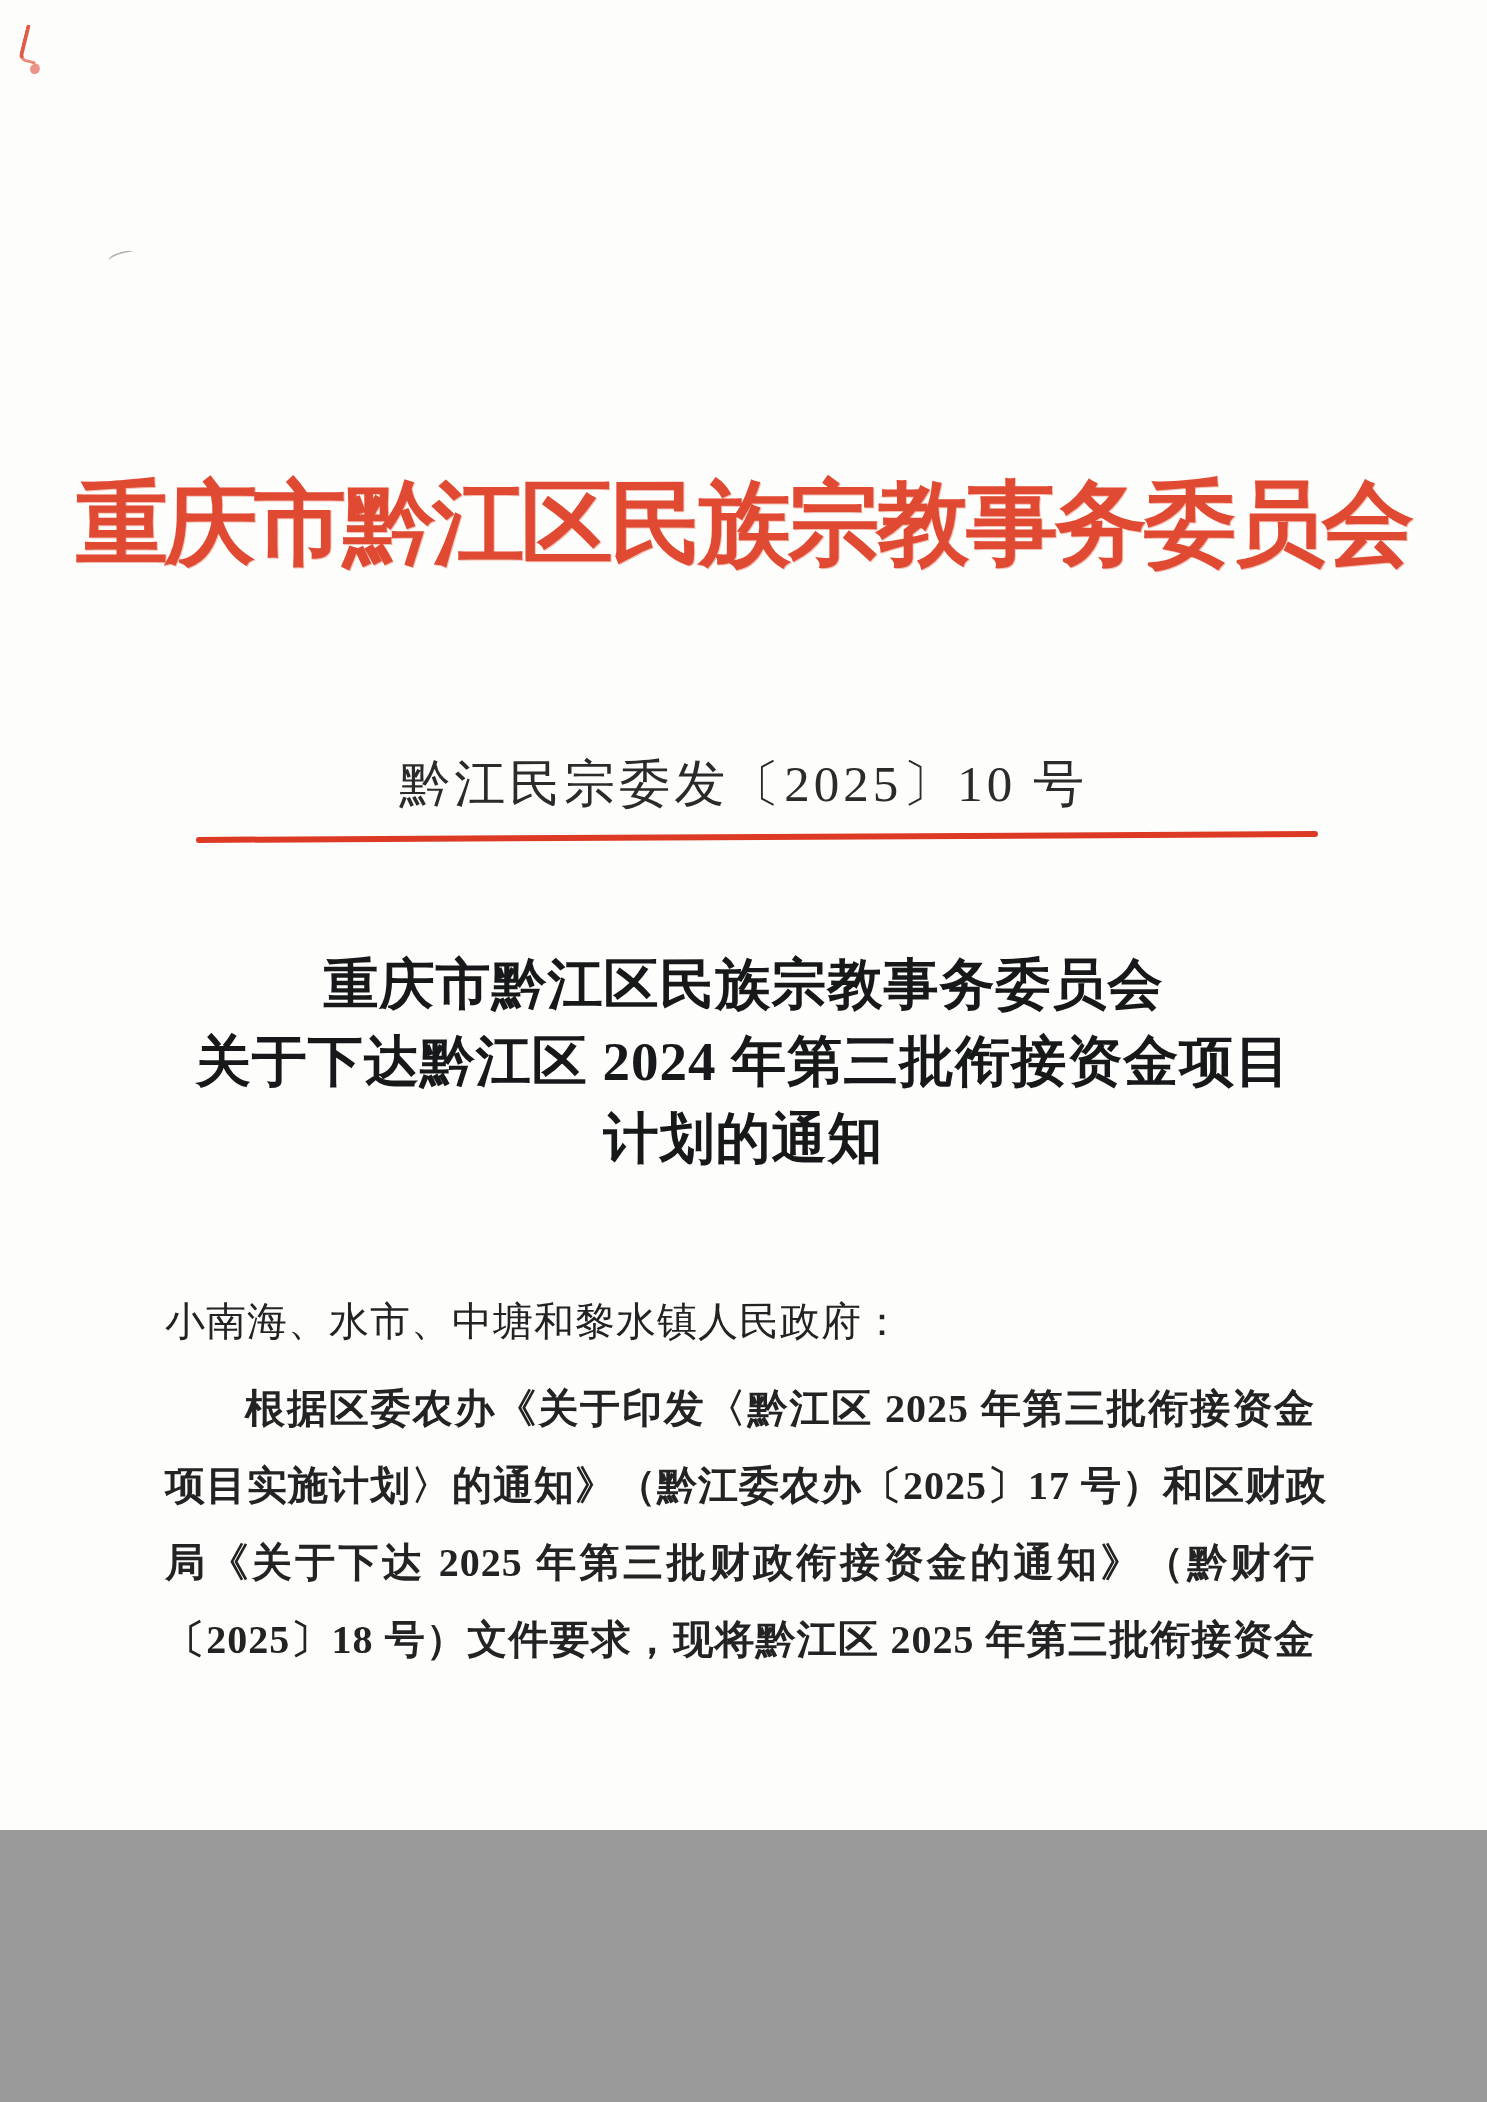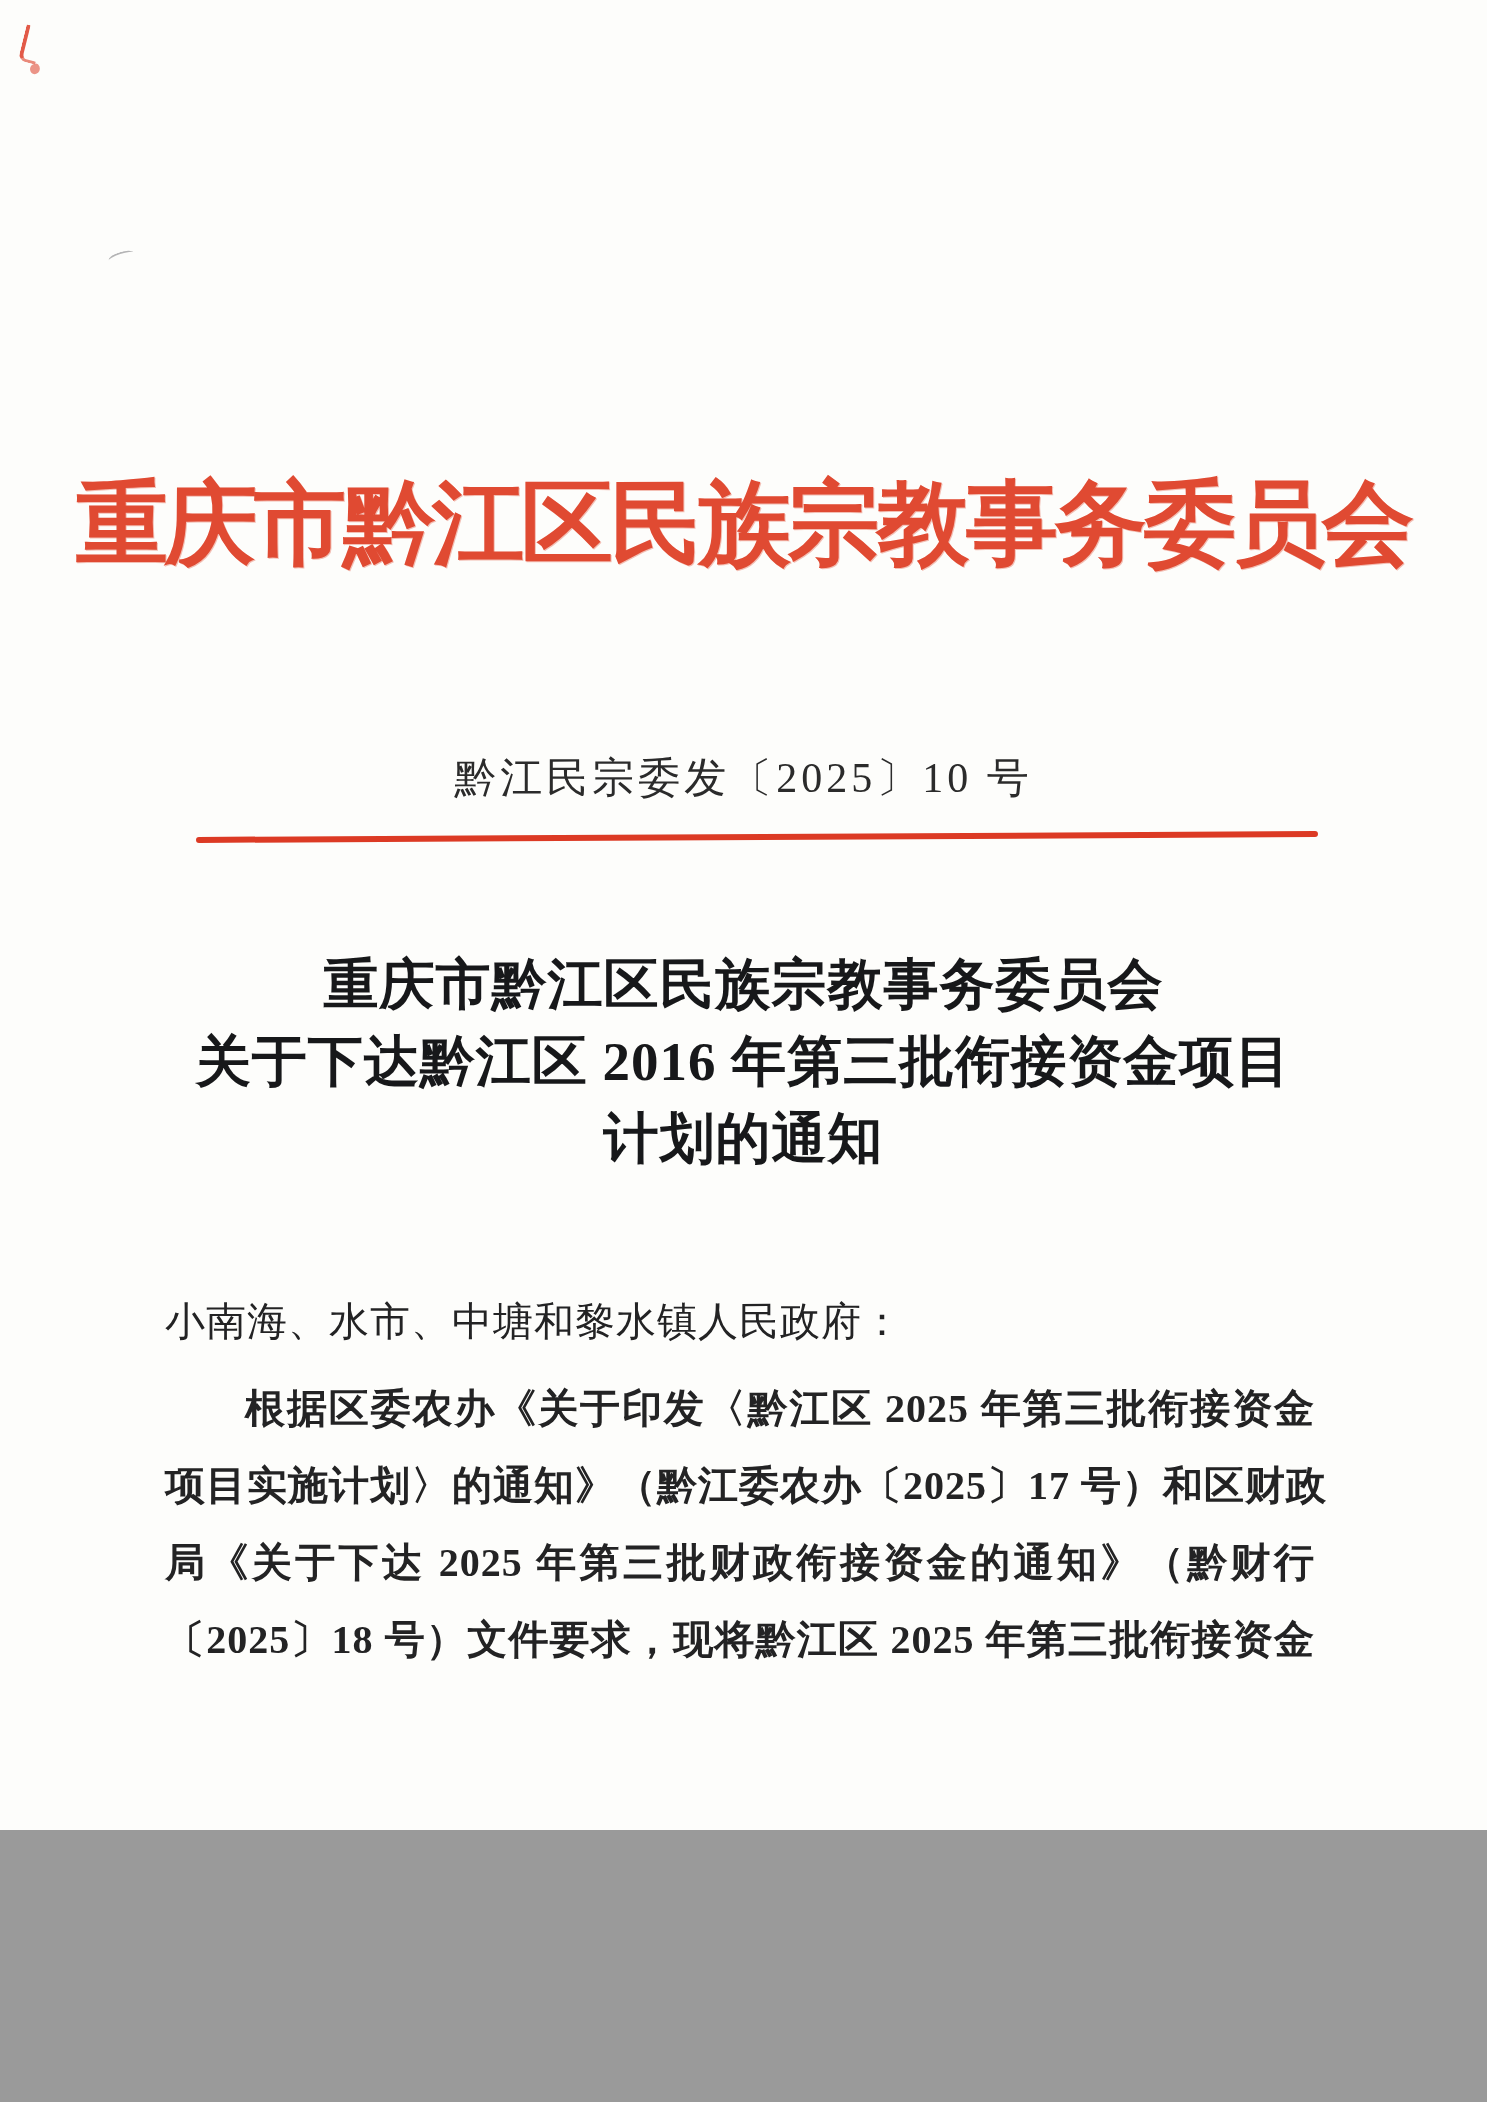--- a/index.html
+++ b/index.html
@@ -42,21 +42,21 @@
     letter-spacing: -3px;
     color: #e04a32;
     text-shadow: 1px 1px 0 rgba(224, 74, 50, 0.35);
     white-space: nowrap;
   }
 
   .doc-number {
     position: absolute;
     top: 750px; left: 0; right: 0;
     text-align: center;
-    font-size: 42px;
+    font-size: 51px;
     letter-spacing: 4px;
     color: #2b2b2b;
     white-space: nowrap;
   }
 
   .red-rule {
     position: absolute;
     top: 834px; left: 196px;
     width: 1122px; height: 6px;
     background: #dc3a24;
@@ -120,21 +120,21 @@
   <span class="artifact-pencil"></span>
 
   <div class="masthead">重庆市黔江区民族宗教事务委员会</div>
 
   <div class="doc-number">黔江民宗委发〔2025〕10 号</div>
 
   <div class="red-rule"></div>
 
   <div class="doc-title">
     <div>重庆市黔江区民族宗教事务委员会</div>
-    <div>关于下达黔江区 2016 年第三批衔接资金项目</div>
+    <div>关于下达黔江区 2024 年第三批衔接资金项目</div>
     <div>计划的通知</div>
   </div>
 
   <div class="body-block">
     <div class="salutation">小南海、水市、中塘和黎水镇人民政府：</div>
 
     <div class="para-line indent">根据区委农办《关于印发〈黔江区 2025 年第三批衔接资金</div>
     <div class="para-line">项目实施计划〉的通知》（黔江委农办〔2025〕17 号）和区财政</div>
     <div class="para-line">局《关于下达 2025 年第三批财政衔接资金的通知》（黔财行</div>
     <div class="para-line">〔2025〕18 号）文件要求，现将黔江区 2025 年第三批衔接资金</div>

